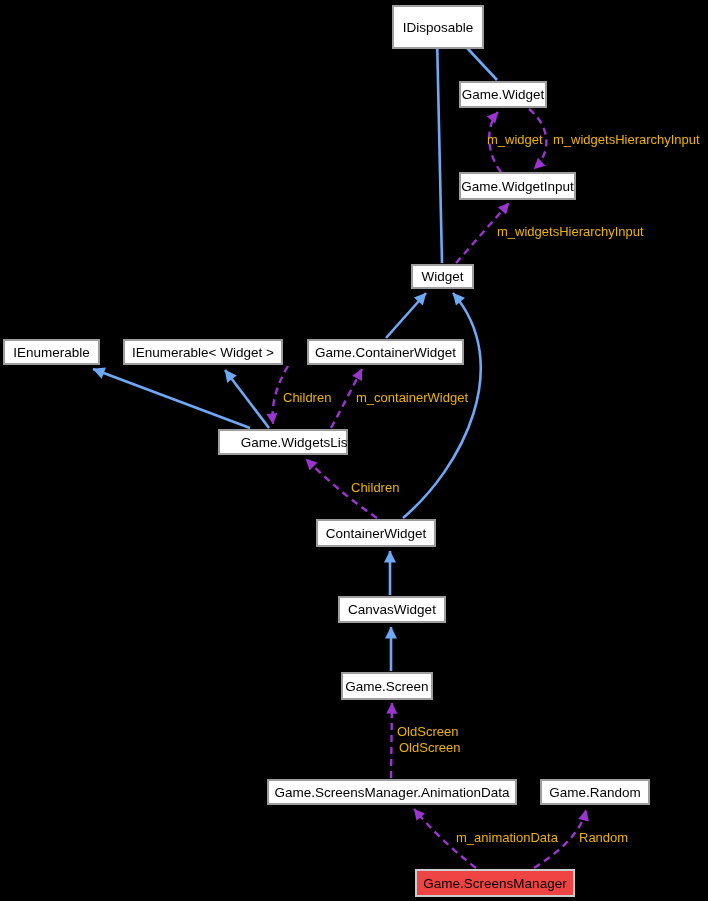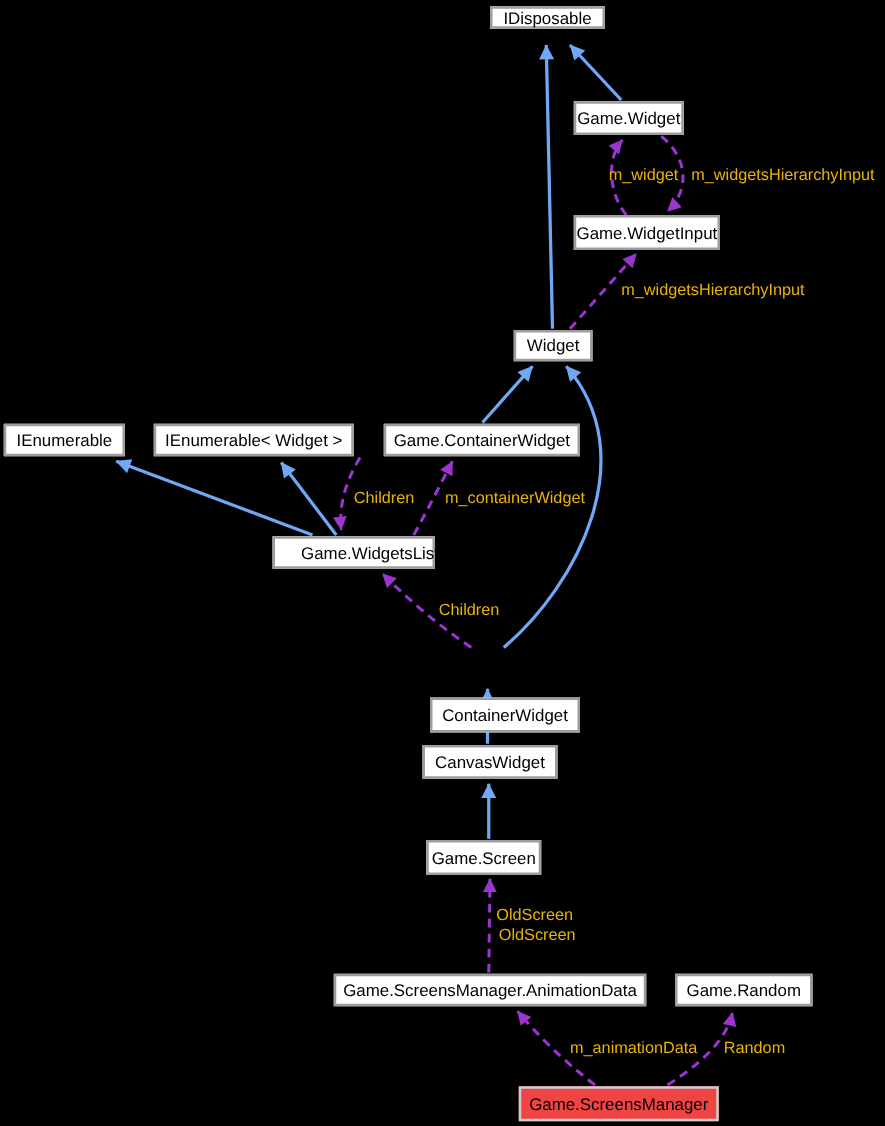--- a/index.html
+++ b/index.html
@@ -52,37 +52,37 @@
       <path d="M456,263 L509,203" marker-end="url(#arrow-purple)"></path>
       <path d="M288,366 C276,386 271,405 273,424" marker-end="url(#arrow-purple)"></path>
       <path d="M331,428 C342,408 352,388 362,369" marker-end="url(#arrow-purple)"></path>
       <path d="M377,518 C350,500 325,478 306,459" marker-end="url(#arrow-purple)"></path>
       <path d="M391,778 L392,703" marker-end="url(#arrow-purple)"></path>
       <path d="M476,868 C450,848 430,828 414,809" marker-end="url(#arrow-purple)"></path>
       <path d="M534,868 C562,850 581,832 586,810" marker-end="url(#arrow-purple)"></path>
     </g>
   </svg>
 
-  <div class="node" style="left:392px;top:5px;width:92px;height:18px;">IDisposable</div>
+  <div class="node" style="left:392px;top:5px;width:92px;height:44px;">IDisposable</div>
 
   <div class="node" style="left:459px;top:81px;width:88px;height:27px;">Game.Widget</div>
 
   <div class="node" style="left:459px;top:172px;width:117px;height:28px;">Game.WidgetInput</div>
 
   <div class="node" style="left:411px;top:264px;width:63px;height:25px;">Widget</div>
 
   <div class="node" style="left:3px;top:339px;width:97px;height:26px;">IEnumerable</div>
 
   <div class="node" style="left:123px;top:339px;width:160px;height:26px;">IEnumerable&lt; Widget &gt;</div>
 
   <div class="node" style="left:307px;top:339px;width:157px;height:26px;">Game.ContainerWidget</div>
 
   <div class="node" style="left:218px;top:429px;width:130px;height:26px;padding-left:26px;">Game.WidgetsList</div>
 
-  <div class="node" style="left:344px;top:519px;width:120px;height:28px;margin-top:39px;">ContainerWidget</div>
+  <div class="node" style="left:316px;top:519px;width:120px;height:28px;">ContainerWidget</div>
 
   <div class="node" style="left:338px;top:596px;width:108px;height:27px;">CanvasWidget</div>
 
   <div class="node" style="left:341px;top:672px;width:92px;height:28px;">Game.Screen</div>
 
   <div class="node" style="left:267px;top:779px;width:250px;height:26px;">Game.ScreensManager.AnimationData</div>
 
   <div class="node" style="left:540px;top:779px;width:110px;height:26px;">Game.Random</div>
 
   <div class="node hl" style="left:415px;top:869px;width:160px;height:28px;">Game.ScreensManager</div>

